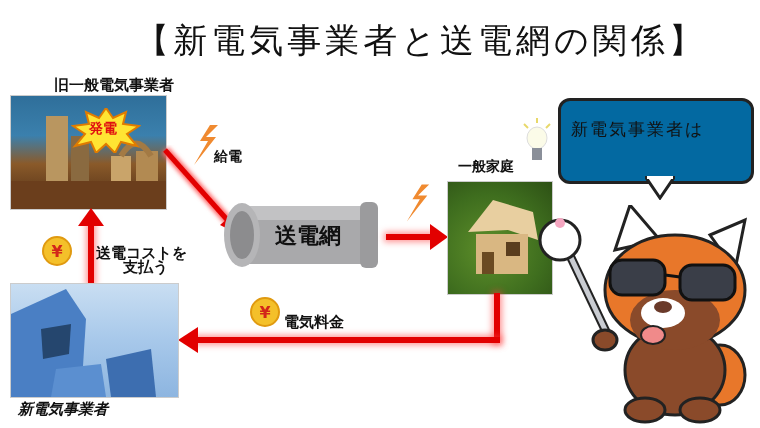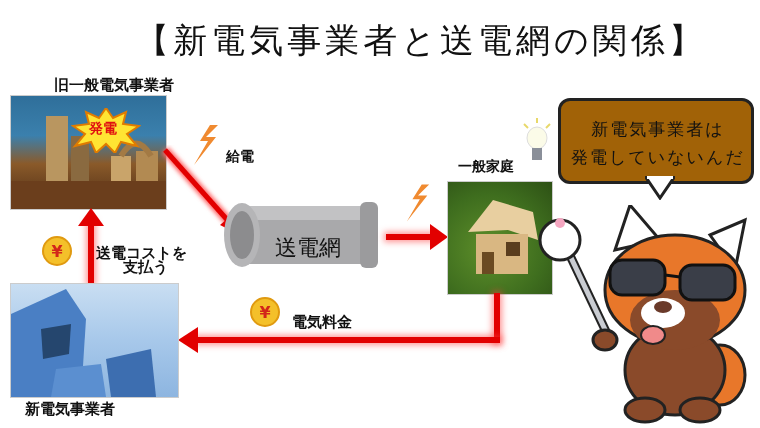--- a/index.html
+++ b/index.html
@@ -9,21 +9,21 @@
   .label { font-size:14px; font-weight:bold; color:#111; white-space:nowrap; }
   .label-lg { font-size:15px; }
   .photo { overflow:hidden; border:1px solid #ccc; }
   .factory { left:10px; top:95px; width:155px; height:113px;
     background:linear-gradient(180deg,#2f6f9a 0%,#3b80ad 35%,#8a5a2a 60%,#4a2a14 100%);text-align:right; }
   .building { left:10px; top:283px; width:167px; height:113px;
     background:linear-gradient(180deg,#c9def2 0%,#a7c8ea 50%,#8db5e0 100%); }
   .house { left:447px; top:181px; width:104px; height:112px;
     background:radial-gradient(circle at 40% 60%,#5e8f2a 0%,#3e6d1e 60%,#2d5015 100%); }
   .arrow-line { background:#e20000; box-shadow:0 0 6px 2px rgba(255,60,60,0.55); }
-  .bubble { left:558px; top:98px; width:190px; height:80px; border:3px solid #222; border-radius:12px; background:#a16207;text-align:center; }
+  .bubble { left:558px; top:98px; width:190px; height:80px; border:3px solid #222; border-radius:12px; background:#0369a1; }
   .bubble-text { position:absolute; left:10px; top:14px; font-size:17px; line-height:28px; color:#111; letter-spacing:2px; }
   .yen { width:26px; height:26px; border-radius:50%; background:#f4c02a; border:2px solid #e09a10; color:#d2261a; font-weight:bold; font-size:16px; display:flex; align-items:center; justify-content:center; }
 </style>
 </head>
 <body>
 
 <div class="abs title">【新電気事業者と送電網の関係】</div>
 
 <div class="abs label label-lg" style="left:14px;top:76px;margin-left:40px;">旧一般電気事業者</div>
 <div class="abs photo factory">
@@ -37,41 +37,41 @@
   </svg>
   <svg class="abs" style="left:60px;top:12px;" width="70" height="45" viewBox="0 0 70 45">
     <polygon points="35,0 42,10 55,4 52,16 68,18 56,26 66,38 50,34 44,45 35,36 25,45 20,34 4,38 14,26 2,18 18,16 15,4 28,10" fill="#ffe433" stroke="#e07b00" stroke-width="2"></polygon>
   </svg>
   <div class="abs" style="left:78px;top:24px;font-size:14px;font-weight:bold;color:#e01010;">発電</div>
 </div>
 
 <svg class="abs" style="left:192px;top:125px;" width="28" height="40" viewBox="0 0 28 40">
   <polygon points="18,0 8,16 16,16 2,40 24,12 14,12 26,0" fill="#f08a30"></polygon>
 </svg>
-<div class="abs label" style="left:226px;top:148px;">給電</div>
+<div class="abs label" style="left:214px;top:148px;">給電</div>
 
 <svg class="abs" style="left:160px;top:145px;" width="90" height="95" viewBox="0 0 90 95">
   <defs>
       <filter id="g1">
         <feGaussianBlur stdDeviation="2"></feGaussianBlur>
       </filter>
     </defs>
   <line x1="5" y1="5" x2="70" y2="78" stroke="#ff6666" stroke-width="9" filter="url(#g1)"></line>
   <line x1="5" y1="5" x2="70" y2="78" stroke="#e20000" stroke-width="5"></line>
   <polygon points="84,92 60,80 76,66" fill="#e20000"></polygon>
 </svg>
 
 <svg class="abs" style="left:220px;top:200px;" width="162" height="70" viewBox="0 0 162 70">
   <rect x="20" y="6" width="130" height="58" rx="6" fill="#a9a9ab"></rect>
   <rect x="20" y="6" width="130" height="14" fill="#c2c2c4"></rect>
   <rect x="140" y="2" width="18" height="66" rx="6" fill="#9b9b9d"></rect>
   <ellipse cx="22" cy="35" rx="18" ry="32" fill="#b5b5b7"></ellipse>
   <ellipse cx="22" cy="35" rx="12" ry="24" fill="#8c8c8e"></ellipse>
 </svg>
-<div class="abs" style="left:275px;top:221px;font-size:22px;font-weight:normal;color:#111;margin-top:12px;">送電網</div>
+<div class="abs" style="left:275px;top:221px;font-size:22px;font-weight:bold;color:#111;">送電網</div>
 
 <div class="abs arrow-line" style="left:386px;top:234px;width:48px;height:6px;"></div>
 <svg class="abs" style="left:430px;top:224px;" width="18" height="26" viewBox="0 0 18 26">
   <polygon points="0,0 18,13 0,26" fill="#e20000"></polygon>
 </svg>
 <svg class="abs" style="left:405px;top:183px;" width="26" height="40" viewBox="0 0 28 40">
   <polygon points="18,0 8,16 16,16 2,40 24,12 14,12 26,0" fill="#f08a30"></polygon>
 </svg>
 
 <div class="abs label" style="left:458px;top:158px;">一般家庭</div>
@@ -91,44 +91,43 @@
   <ellipse cx="17" cy="20" rx="10" ry="11" fill="#fbfbe8" stroke="#ddd" stroke-width="1"></ellipse>
   <rect x="12" y="30" width="10" height="12" fill="#8a8f99"></rect>
 </svg>
 
 <div class="abs arrow-line" style="left:494px;top:293px;width:6px;height:50px;"></div>
 <div class="abs arrow-line" style="left:196px;top:337px;width:304px;height:6px;"></div>
 <svg class="abs" style="left:178px;top:327px;" width="20" height="26" viewBox="0 0 20 26">
   <polygon points="20,0 0,13 20,26" fill="#e20000"></polygon>
 </svg>
 <div class="abs yen" style="left:250px;top:297px;">¥</div>
-<div class="abs label label-lg" style="left:292px;top:313px;">電気料金</div>
+<div class="abs label label-lg" style="left:284px;top:313px;">電気料金</div>
 
 <div class="abs arrow-line" style="left:88px;top:222px;width:6px;height:62px;"></div>
 <svg class="abs" style="left:78px;top:208px;" width="26" height="18" viewBox="0 0 26 18">
   <polygon points="0,18 13,0 26,18" fill="#e20000"></polygon>
 </svg>
 <div class="abs yen" style="left:42px;top:236px;">¥</div>
 <div class="abs label label-lg" style="left:96px;top:244px;">送電コストを</div>
 <div class="abs label label-lg" style="left:123px;top:258px;">支払う</div>
 
 <div class="abs photo building">
   <svg width="167" height="113" viewBox="0 0 167 113">
     <polygon points="0,30 55,5 75,35 70,113 0,113" fill="#4a7fc4"></polygon>
     <polygon points="30,45 60,40 58,70 32,75" fill="#25466e"></polygon>
     <polygon points="95,75 140,65 145,113 100,113" fill="#3d6eb0"></polygon>
     <polygon points="45,85 90,80 95,113 40,113" fill="#5b8fd0"></polygon>
   </svg>
 </div>
-<div class="abs label label-lg" style="left:25px;top:400px;">新電気事業者</div>
+<div class="abs label label-lg" style="left:18px;top:400px;font-style:italic;">新電気事業者</div>
 
 <div class="abs bubble">
   <div class="bubble-text">
     <div>新電気事業者は</div>
-    <div>発電していないんだ</div>
   </div>
 </div>
 <svg class="abs" style="left:645px;top:176px;" width="30" height="24" viewBox="0 0 30 24">
   <polygon points="0,0 30,0 15,22" fill="#fff" stroke="#222" stroke-width="3"></polygon>
   <rect x="2" y="0" width="26" height="3" fill="#fff"></rect>
 </svg>
 
 <svg class="abs" style="left:535px;top:205px;" width="225" height="220" viewBox="0 0 225 220">
 
   <line x1="30" y1="40" x2="75" y2="135" stroke="#222" stroke-width="9"></line>

